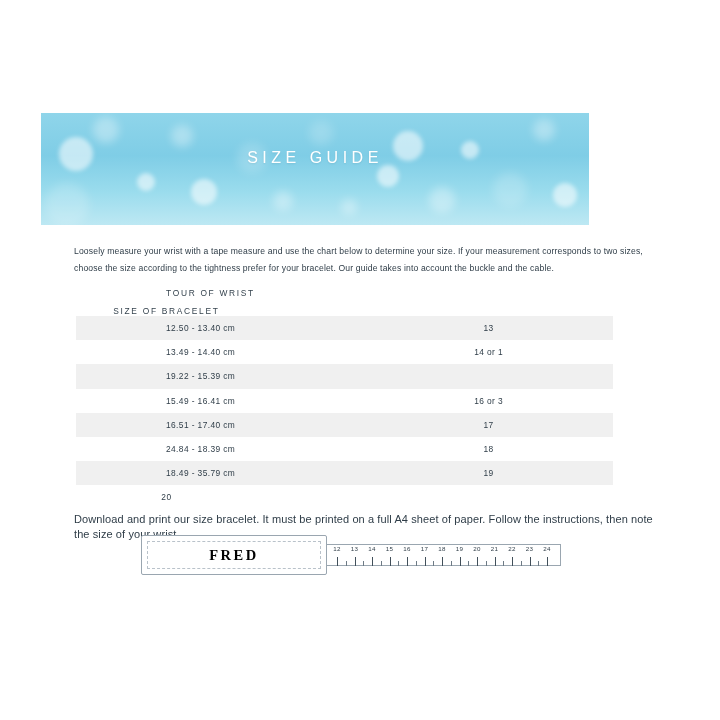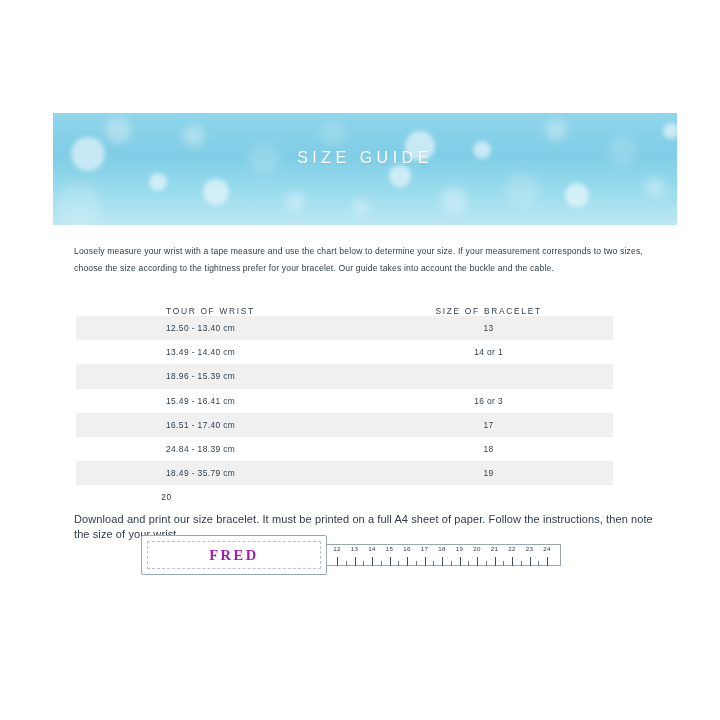--- a/index.html
+++ b/index.html
@@ -19,23 +19,23 @@
   .page {
     position: absolute;
     left: 0; top: 0;
     width: 720px;
     height: 720px;
   }
 
   
   .hero {
     position: absolute;
-    left: 53px;
+    left: 41px;
     top: 113px;
-    width: 624px;
+    width: 548px;
     height: 112px;
     overflow: hidden;
     background: linear-gradient(180deg, #8fd5ea 0%, #7fcde6 38%, #9adced 70%, #bde8f3 100%);
   }
   .hero .bokeh {
     position: absolute;
     border-radius: 50%;
     background: rgba(255,255,255,0.55);
     filter: blur(2px);
   }
@@ -75,21 +75,22 @@
   
   .table {
     position: absolute;
     left: 76px;
     top: 288px;
     width: 537px;
   }
   .thead {
     display: flex;
     height: 28px;
-    align-items: flex-end;
+    align-items: flex-start;
+    flex-direction: column;
   }
   .thead .th {
     font-size: 8.4px;
     letter-spacing: 1.7px;
     color: #35434e;
   }
   .th-wrist { width: 60%; padding-left: 90px; box-sizing: border-box; }
   .th-size  { width: 40%; text-align: center; padding-right: 34px; box-sizing: border-box; margin-top: 8px; }
 
   .trow {
@@ -146,21 +147,21 @@
   }
   .brand {
     position: absolute;
     left: 0; right: 0;
     top: 11px;
     text-align: center;
     font-family: "Liberation Serif", serif;
     font-size: 14.5px;
     letter-spacing: 2.5px;
     font-weight: 700;
-    color: #a21caf;
+    color: #000000;
   }
   .strap {
     position: absolute;
     left: 186px;
     top: 9px;
     width: 234px;
     height: 22px;
     border: 1px solid #9aa6b0;
     border-left: none;
     background: #ffffff;
@@ -229,21 +230,21 @@
 
     <div class="trow alt">
       <div class="cell-wrist">12.50 - 13.40 cm</div>
       <div class="cell-size">13</div>
     </div>
     <div class="trow">
       <div class="cell-wrist">13.49 - 14.40 cm</div>
       <div class="cell-size">14 or 1</div>
     </div>
     <div class="trow alt">
-      <div class="cell-wrist">18.96 - 15.39 cm</div>
+      <div class="cell-wrist">19.22 - 15.39 cm</div>
     </div>
     <div class="trow">
       <div class="cell-wrist">15.49 - 16.41 cm</div>
       <div class="cell-size">16 or 3</div>
     </div>
     <div class="trow alt">
       <div class="cell-wrist">16.51 - 17.40 cm</div>
       <div class="cell-size">17</div>
     </div>
     <div class="trow">

